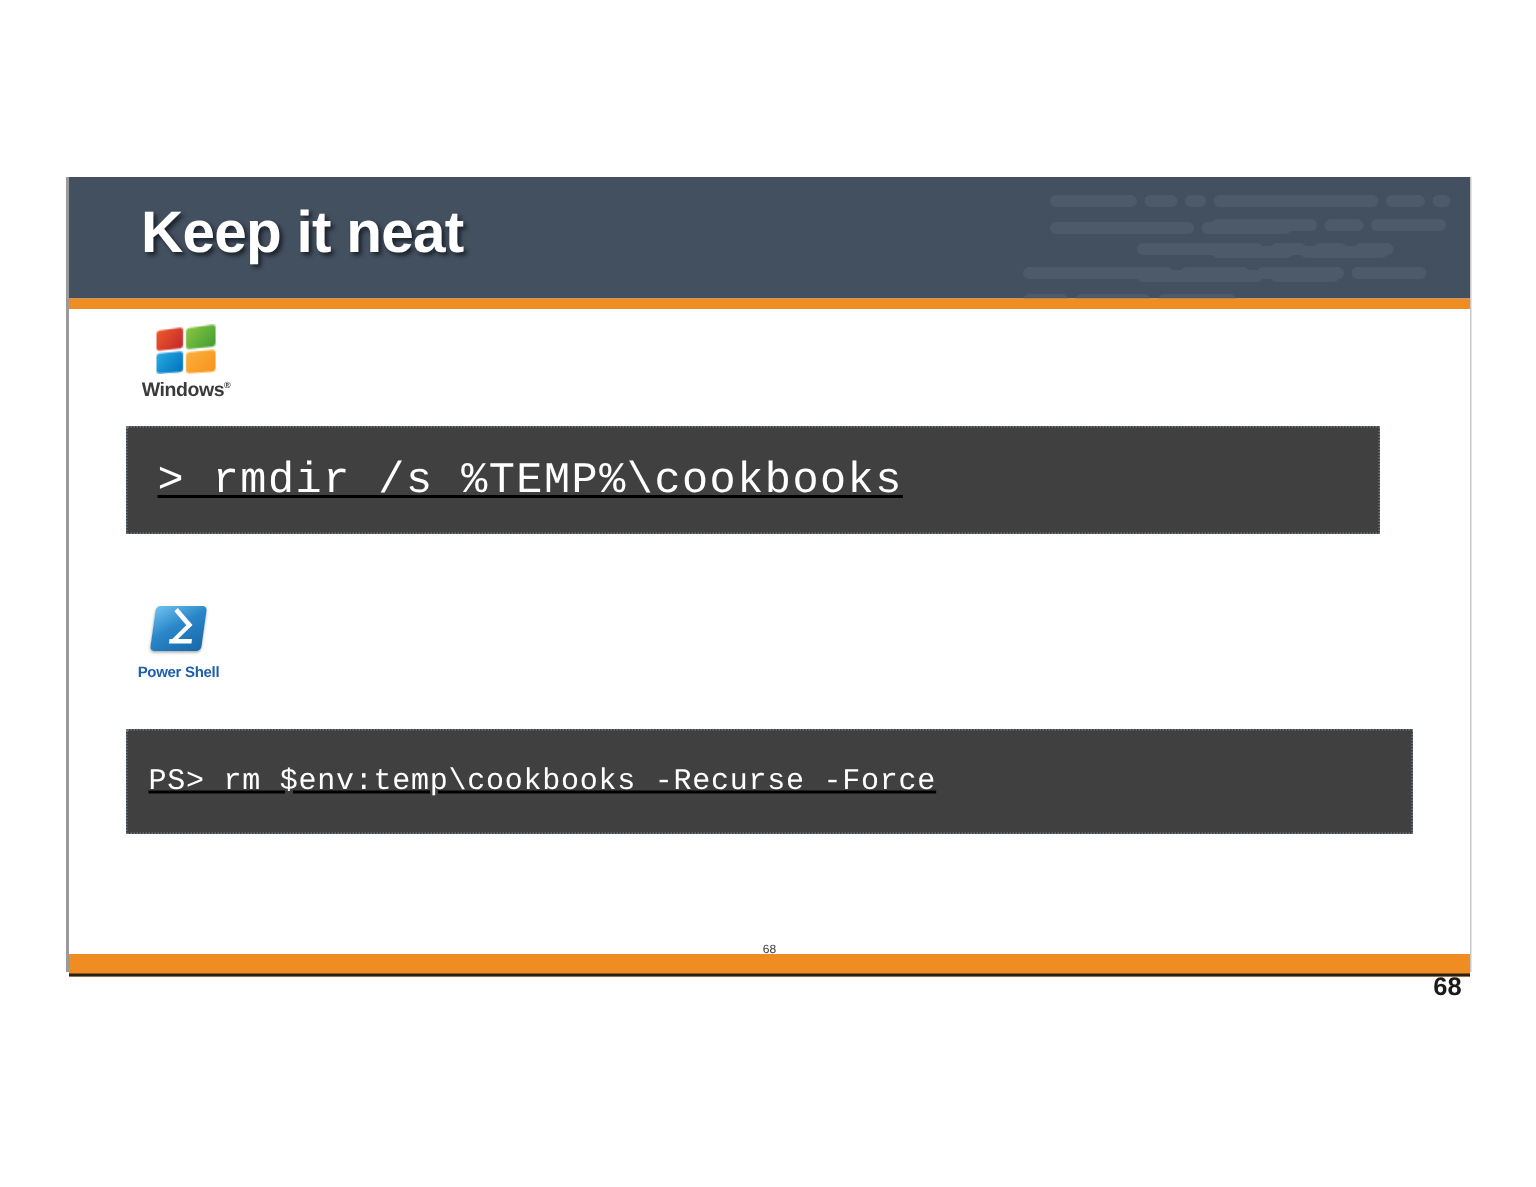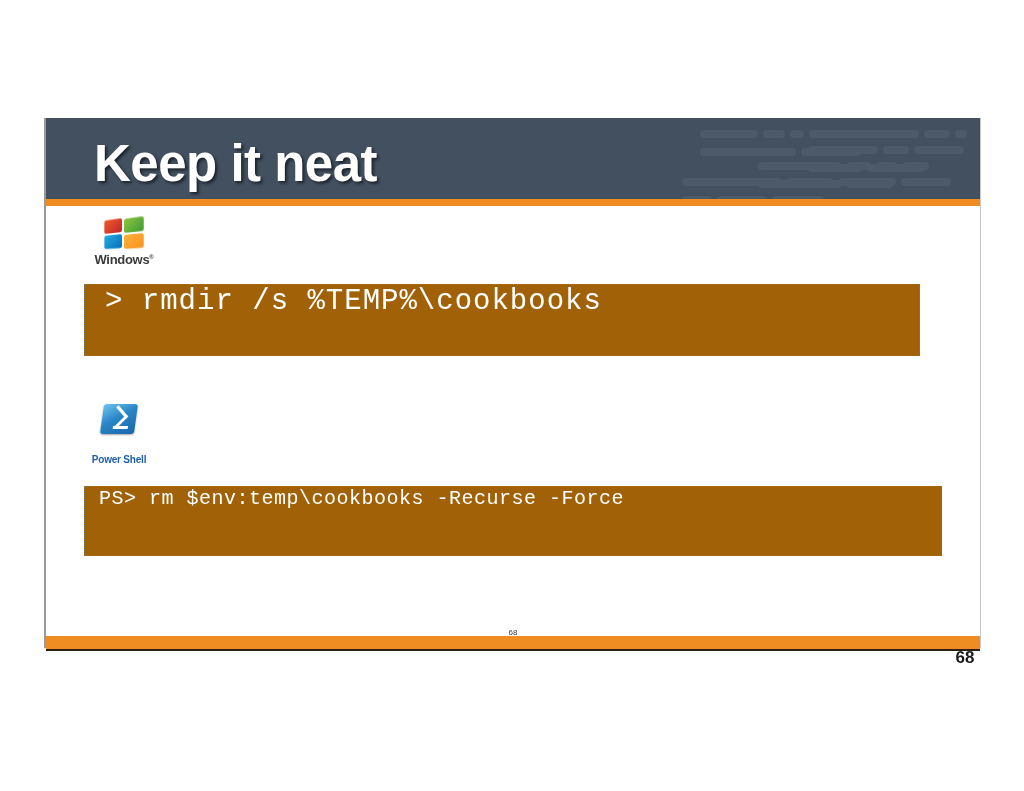--- a/index.html
+++ b/index.html
@@ -55,21 +55,21 @@
     height: 8px;
     background: #4d5a6a;
     border-radius: 4px;
     margin-right: 5px;
     vertical-align: top;
   }
   .slide-title {
     position: absolute;
     left: 48px;
     top: 16px;
-    font-size: 51px;
+    font-size: 39px;
     font-weight: bold;
     color: #ffffff;
     letter-spacing: -0.5px;
     text-shadow: 2px 2px 3px rgba(12,18,26,0.75);
     white-space: nowrap;
   }
   .header-rule {
     position: absolute;
     left: 0;
     top: 81px;
@@ -119,24 +119,26 @@
     font-weight: bold;
     color: #3a3a3a;
     margin-top: 2px;
     letter-spacing: -0.3px;
   }
   .win-word sup { font-size: 6px; vertical-align: super; }
 
   
   .console {
     position: absolute;
-    background: #a16207;
+    background: #404040;
     border: 1px dotted #6a7785;
     box-sizing: border-box;
     display: flex;
+    align-items: center;
+    text-decoration: underline;
   }
   .console-text {
     color: #ffffff;
     font-family: "Liberation Mono", "DejaVu Sans Mono", monospace;
     white-space: pre;
   }
   #console-cmd {
     left: 38px;
     top: 166px;
     width: 836px;
@@ -197,21 +199,21 @@
     left: 12px;
     top: 22px;
     width: 15px;
     height: 3px;
     background: #ffffff;
   }
   .ps-word {
     font-size: 10px;
     font-weight: bold;
     color: #1f5fa8;
-    margin-top: 20px;
+    margin-top: 9px;
     letter-spacing: -0.2px;
     white-space: nowrap;
   }
   .ps-label {
     margin-left: 16px;
     padding-top: 2px;
     font-size: 21px;
     font-weight: bold;
     color: #9e1b16;
     line-height: 1.3;

